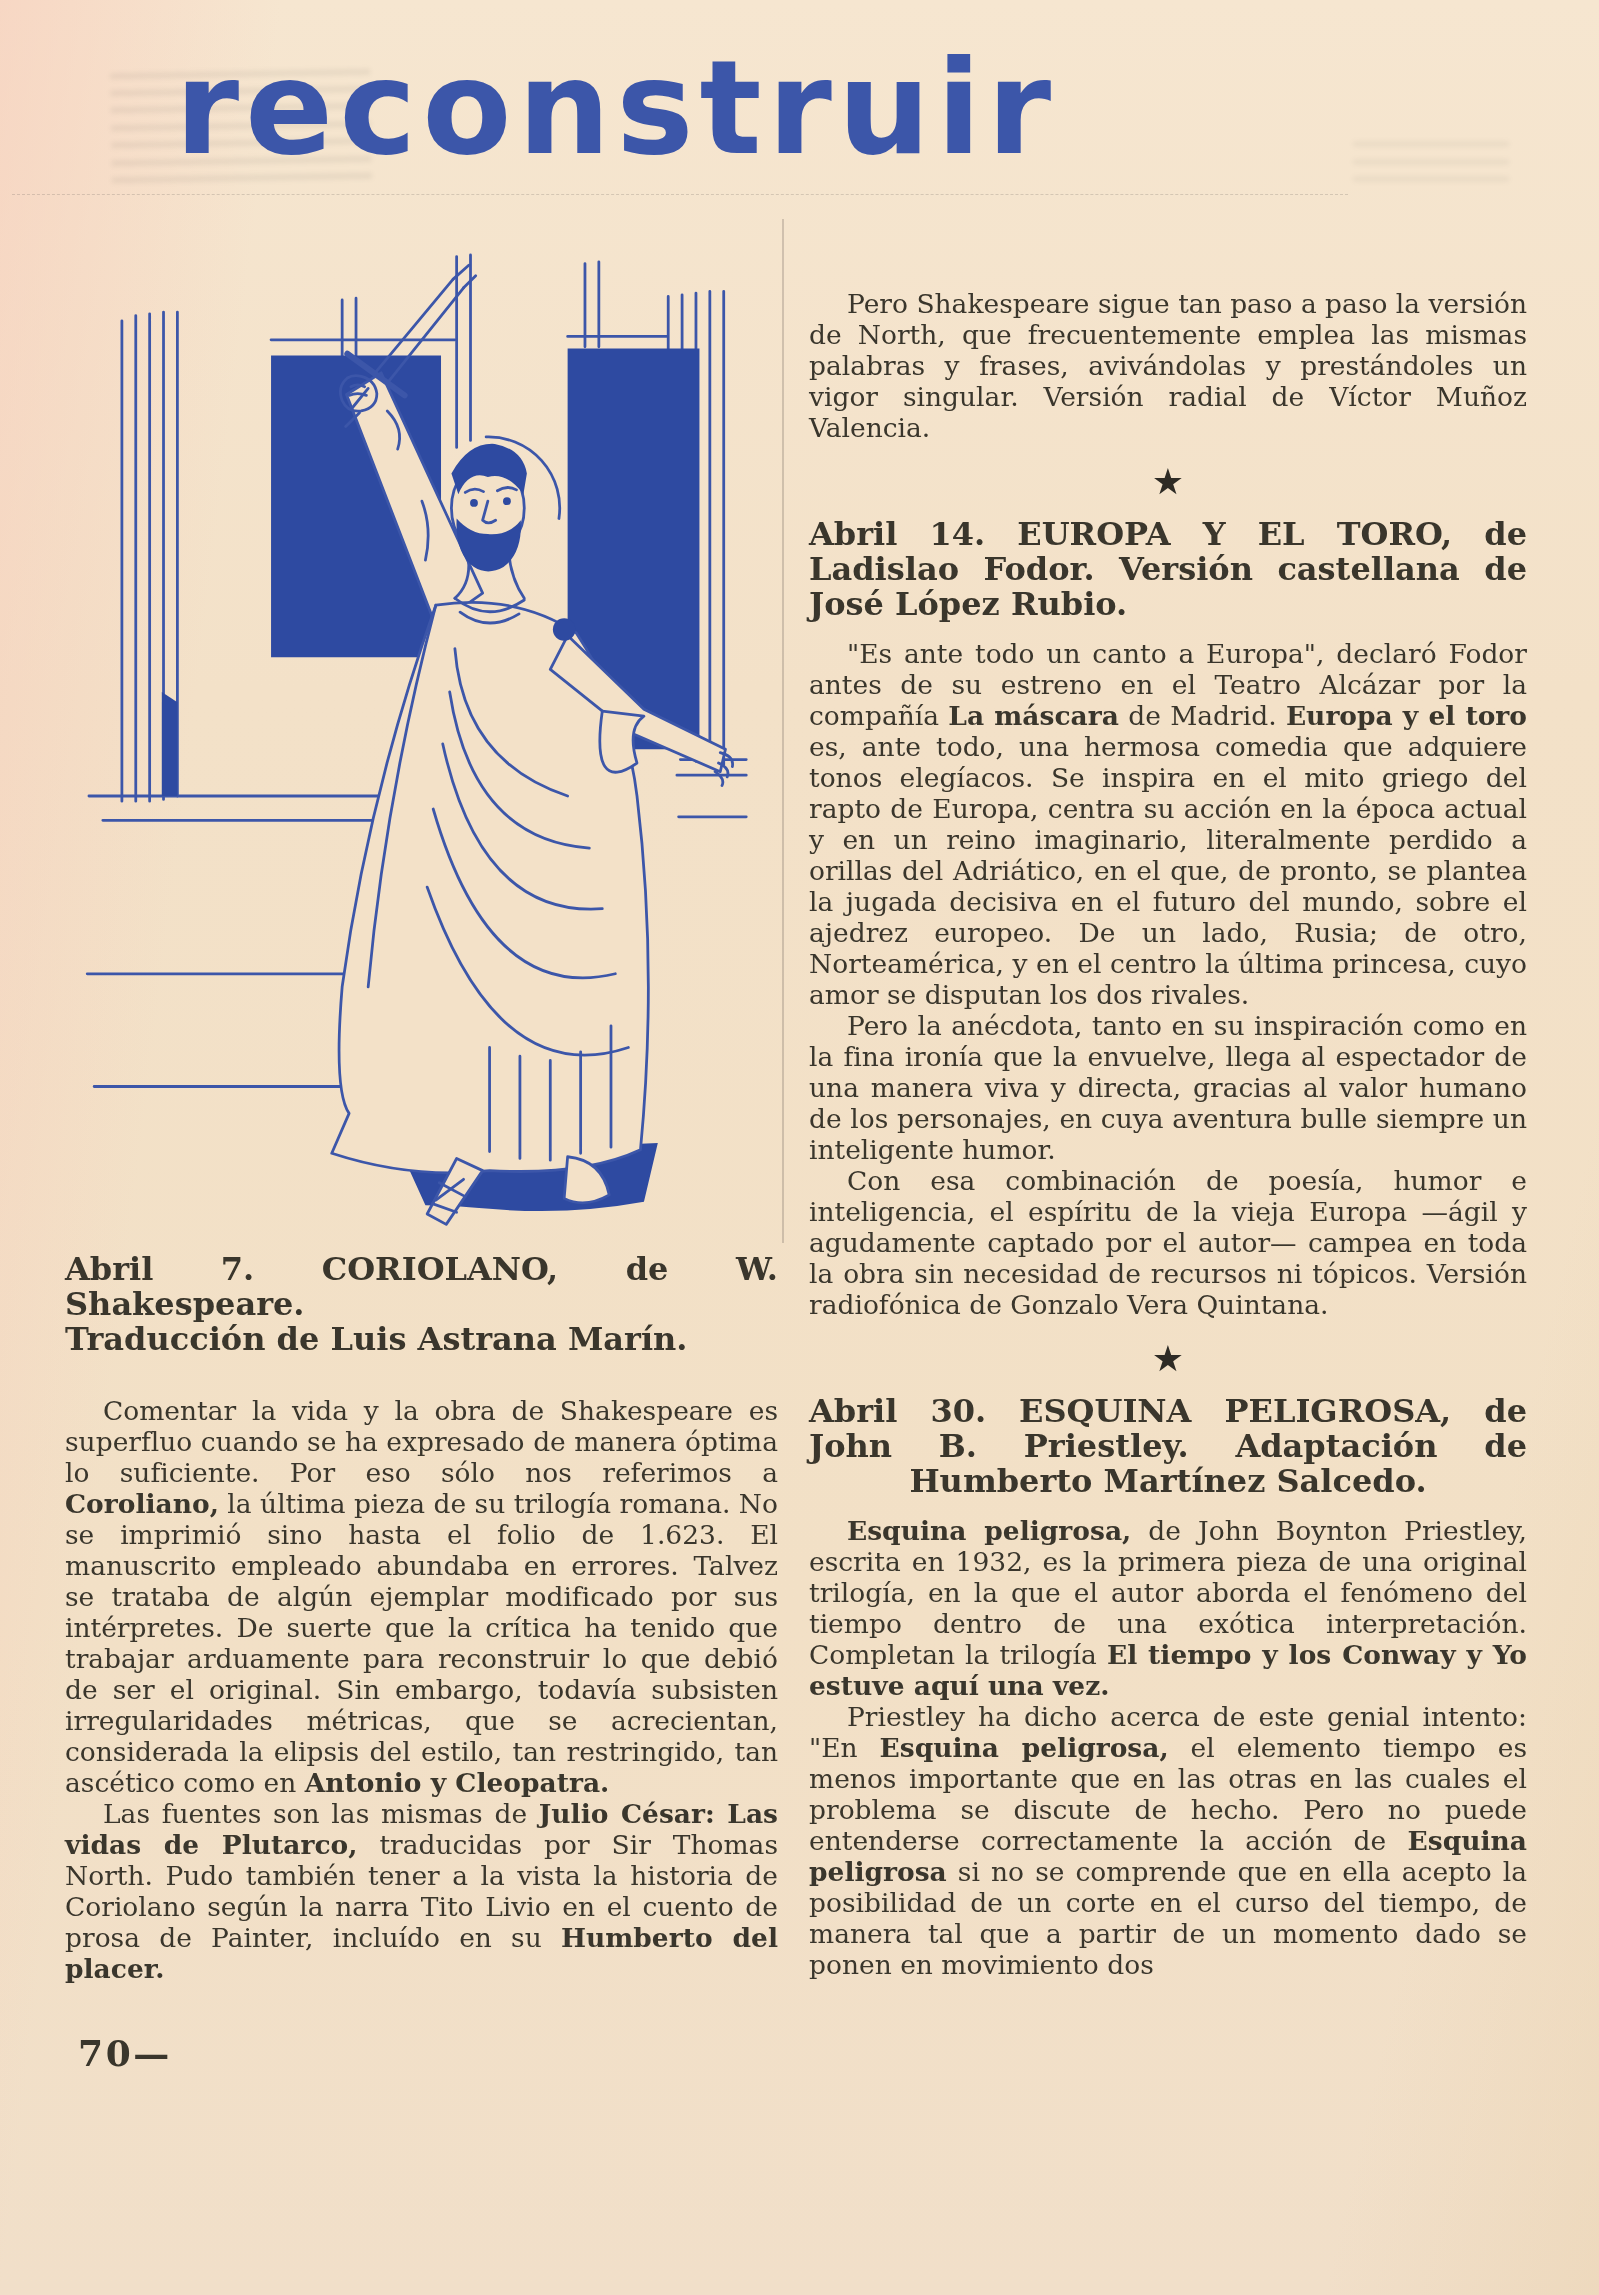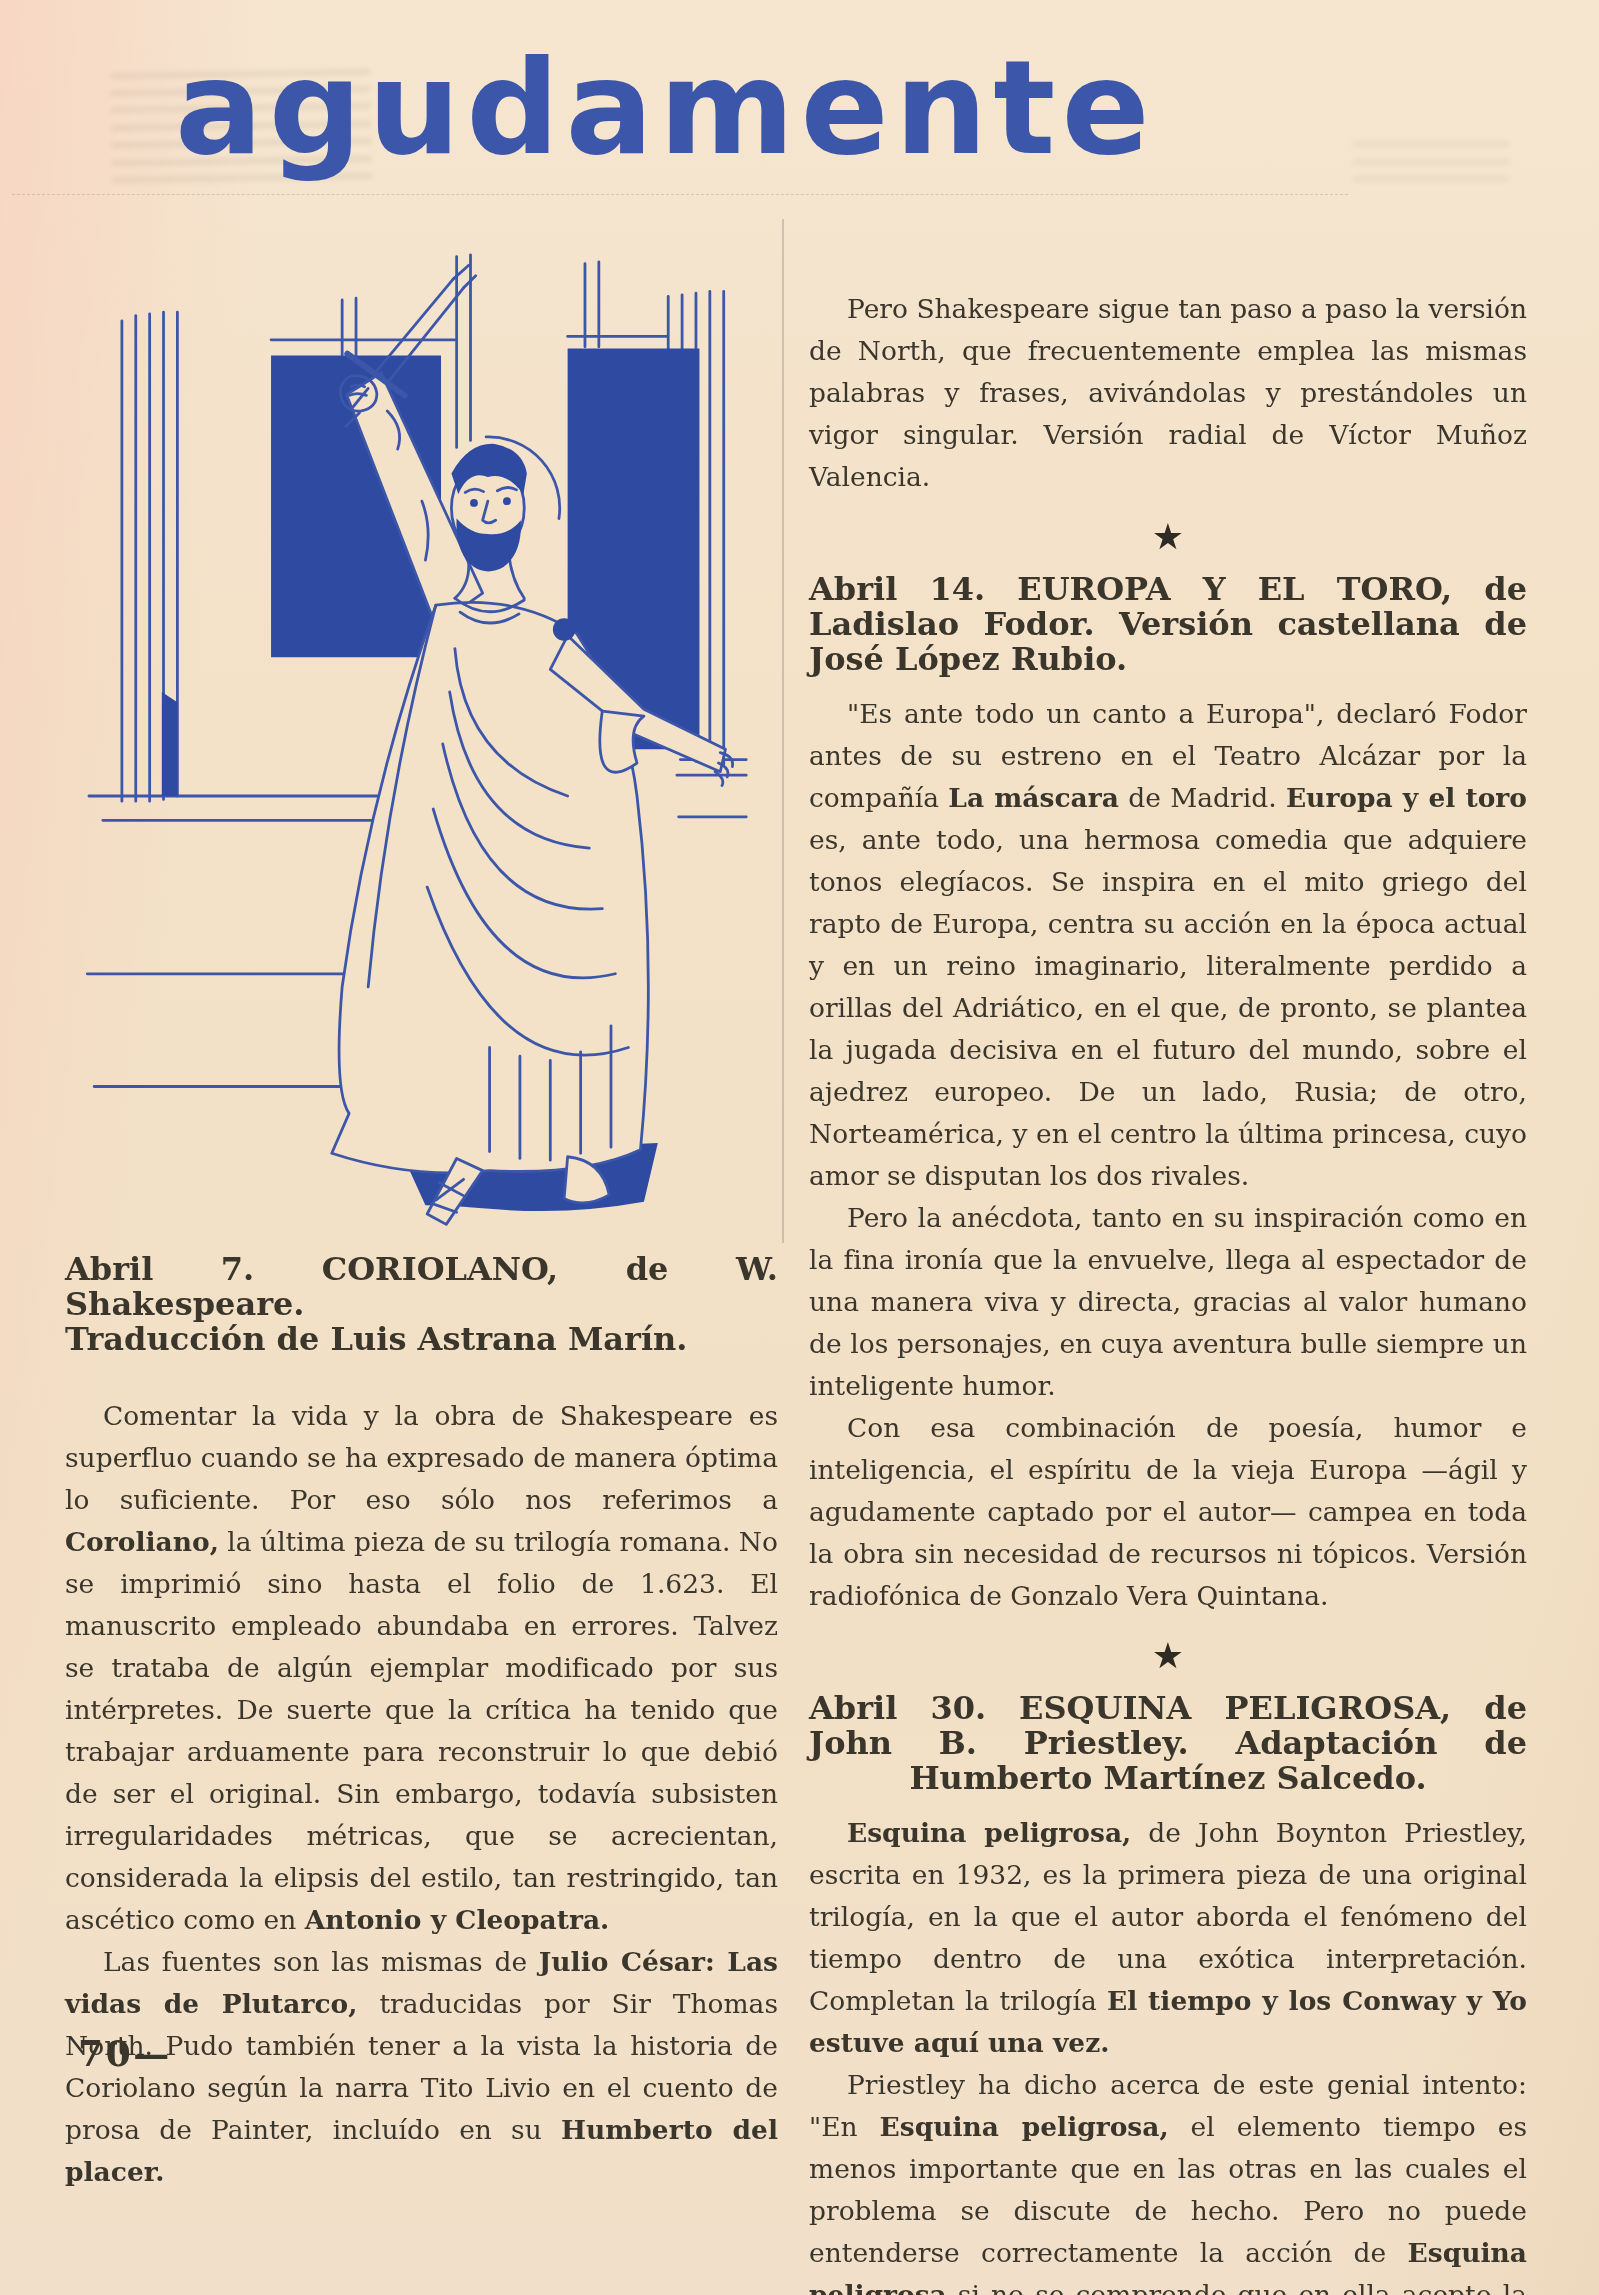--- a/index.html
+++ b/index.html
@@ -14,21 +14,21 @@
   .title{
     position:absolute;left:175px;top:40px;
     font-family:"DejaVu Sans", sans-serif;font-weight:bold;
     font-size:130px;line-height:1.05;letter-spacing:6px;
     color:var(--blue,#3c56a9);
   }
   .illustration{position:absolute;left:82px;top:241px;width:666px;height:999px;}
   .col{position:absolute;text-align:justify;}
   .col-left{left:65px;top:1252px;width:713px;}
   .col-right{left:809px;top:288px;width:718px;}
-  .para{margin:0;text-align:justify;text-indent:38px;font-size:26.5px;line-height:42px;hyphens:auto;}
+  .para{margin:0;text-align:justify;text-indent:38px;font-size:26.5px;line-height:31px;hyphens:auto;}
   .heading{margin:14px 0 15.6px;font-weight:bold;font-size:32px;line-height:35px;text-align:justify;text-indent:0;}
   .heading b, .para b{font-weight:bold;}
   .heading.centered{white-space:pre-line;margin:0 0 38px;}
   .heading.center-last{text-align-last:center;}
   .star{ text-align:center;font-size:36px;line-height:36px;margin:21px 0 17.4px;color:#2e2b25;}
   .pagenum{position:absolute;left:78px;top:2032px;font-weight:bold;font-size:36px;letter-spacing:2.6px;}
   
   .dash-artifact{position:absolute;left:12px;top:194px;width:1336px;height:0;
     border-top:1.7px dashed rgba(95,90,85,.22);}
   .crease{position:absolute;left:782px;top:219px;width:1.7px;height:1024px;background:rgba(110,100,92,.28);}
@@ -45,21 +45,21 @@
 </head>
 <body>
 
 <div class="page">
 
   <div class="ghost g1"></div>
   <div class="ghost g2"></div>
   <div class="dash-artifact"></div>
   <div class="crease"></div>
 
-  <div class="title">agudamente</div>
+  <div class="title">reconstruir</div>
 
   <svg class="illustration" viewBox="0 0 768 1152" aria-hidden="true">
 
     <g class="il-ln">
       <path d="M46 92 V646 M62 86 V646 M78 84 V646 M94 82 V644 M110 82 V640"></path>
       <path d="M676 64 V560 M692 62 V566 M708 60 V600 M724 58 V602 M740 58 V604"></path>
       <path d="M432 18 V238 M448 16 V230"></path>
       <path d="M300 68 V150 M316 66 V150"></path>
       <path d="M580 26 V122 M596 24 V122"></path>
       <path d="M218 114 H430 M560 110 H674"></path>

